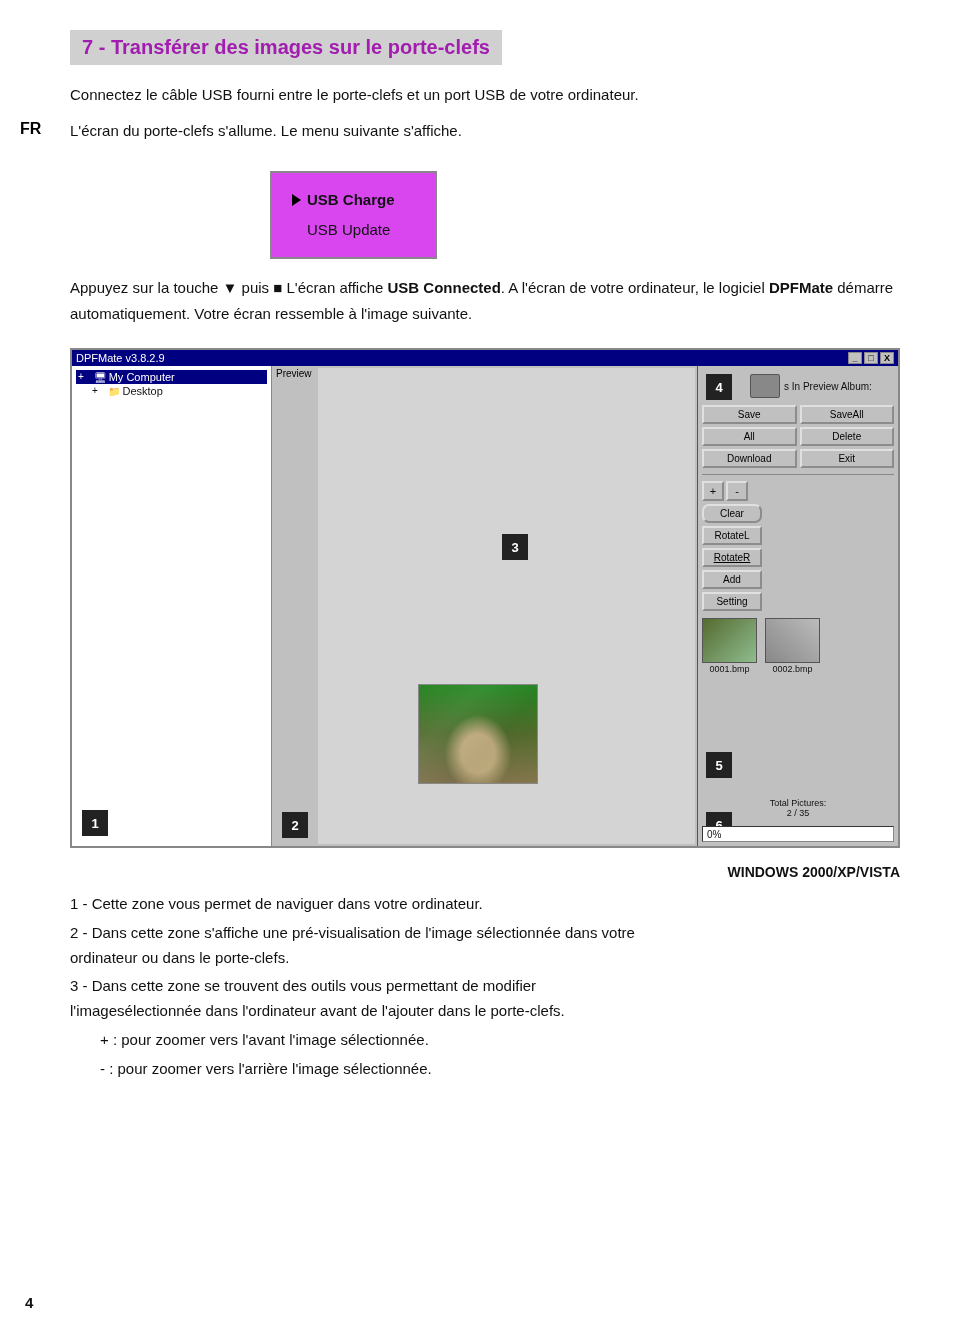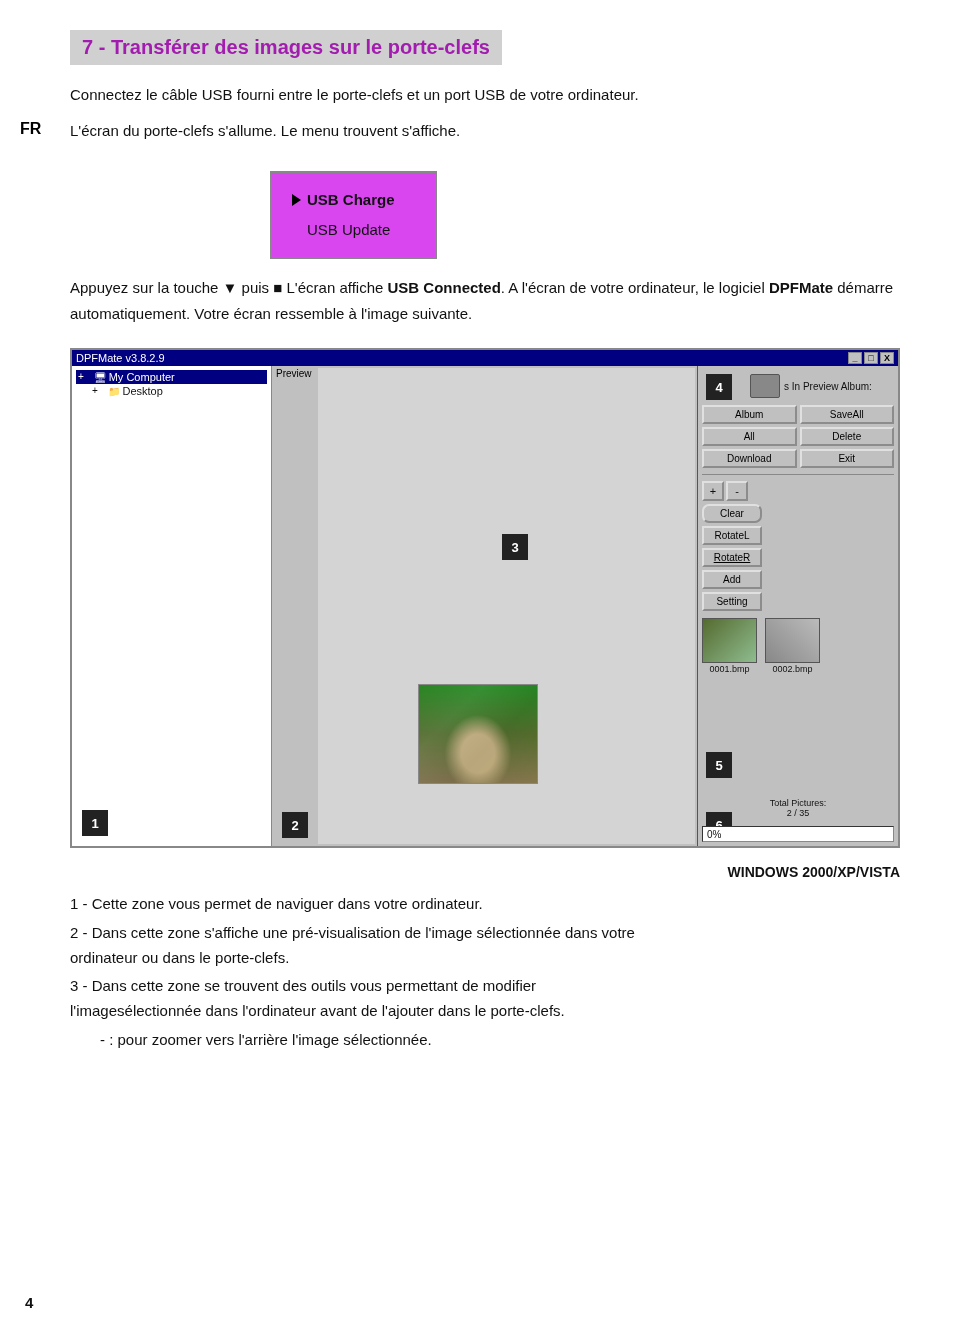--- a/index.html
+++ b/index.html
@@ -387,21 +387,21 @@
 
 
 
 <div class="fr-label">FR</div>
 
 
 <h1 class="page-title">7 - Transférer des images sur le porte-clefs</h1>
 
 
 <p class="intro-text">Connectez le câble USB fourni entre le porte-clefs et un port USB de votre ordinateur.</p>
-<p class="intro-text">L'écran du porte-clefs s'allume. Le menu trouvent s'affiche.</p>
+<p class="intro-text">L'écran du porte-clefs s'allume. Le menu suivante s'affiche.</p>
 
 
 <div class="usb-menu-box">
   <div class="usb-menu-item selected">
     <span class="triangle-right"></span>
     <span>USB Charge</span>
   </div>
   <div class="usb-menu-item">
     <span style="width:15px; display:inline-block;"></span>
     <span>USB Update</span>
@@ -460,21 +460,21 @@
       <div class="right-num-badge num-4">4</div>
 
       <div style="margin-top: 4px; margin-left: 48px; font-size: 10px; margin-bottom: 4px;">
         <div style="display:flex; align-items:center; gap: 4px;">
           <div class="album-icon-sim"></div>
           <span>s In Preview Album:</span>
         </div>
       </div>
 
       <div class="dpfmate-btn-group">
-        <button class="dpfmate-btn">Album</button>
+        <button class="dpfmate-btn">Save</button>
         <button class="dpfmate-btn">SaveAll</button>
       </div>
 
       <div class="dpfmate-btn-group">
         <button class="dpfmate-btn">All</button>
         <button class="dpfmate-btn">Delete</button>
       </div>
 
       <div class="dpfmate-btn-group">
         <button class="dpfmate-btn">Download</button>
@@ -541,20 +541,21 @@
     <span>2 - Dans cette zone s'affiche une pré-visualisation de l'image sélectionnée dans votre</span><br>
     <span>ordinateur ou dans le porte-clefs.</span>
   </p>
 
   <p>
     <span>3 - Dans cette zone se trouvent des outils vous permettant de modifier</span><br>
     <span>l'imagesélectionnée dans l'ordinateur avant de l'ajouter dans le porte-clefs.</span>
   </p>
 
   <div class="sub-items">
+    <p>+ : pour zoomer vers l'avant l'image sélectionnée.</p>
     <p>- : pour zoomer vers l'arrière l'image sélectionnée.</p>
   </div>
 </div>
 
 
 <div class="bottom-page-num">4</div>
 
 
 
 

